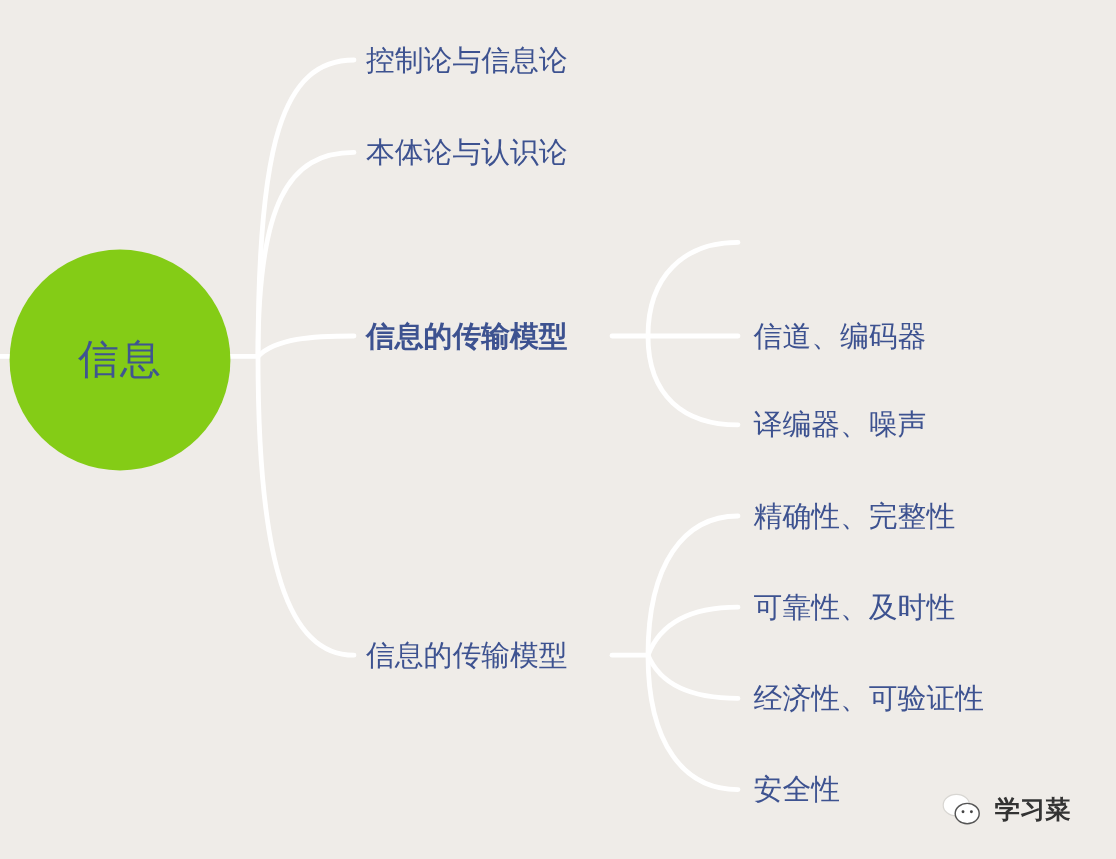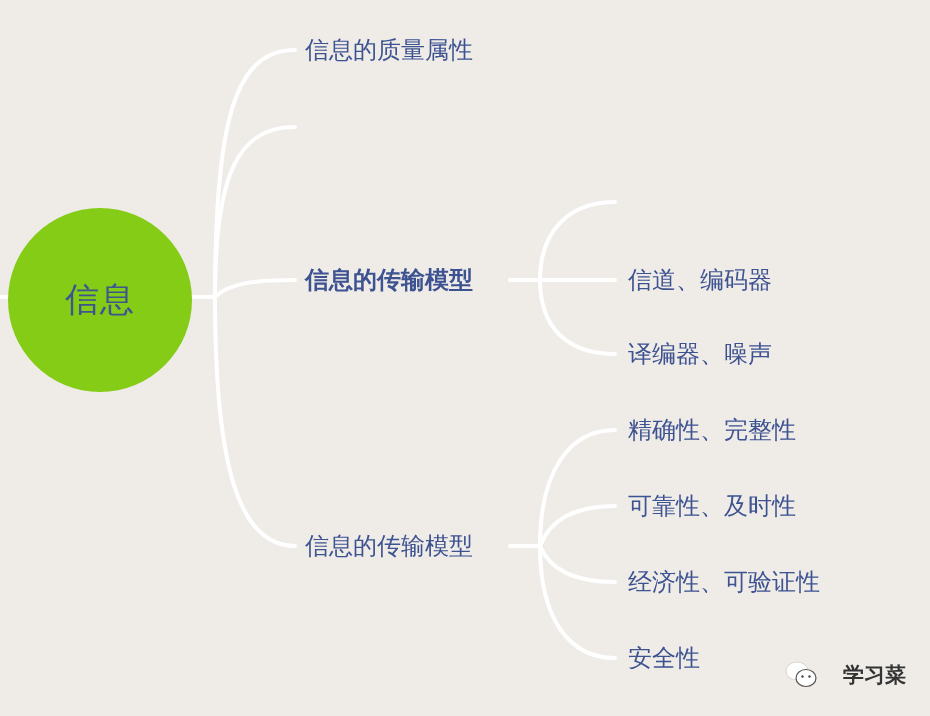--- a/index.html
+++ b/index.html
@@ -19,21 +19,21 @@
     }
     .root-label {
       font-size: 34px; color: #3f5590; letter-spacing: 1px;
     }
     .node {
       position: absolute; font-size: 24px; color: #3d5290;
       white-space: nowrap; line-height: 30px;
     }
     .watermark {
       position: absolute; left: 785px; top: 660px;
-      display: flex; align-items: center; gap: 24px;
+      display: flex; align-items: center; gap: 10px;
     }
     .wm-icon { width: 34px; height: 30px; position: relative; }
     .wm-label { font-size: 21px; color: #333; font-weight: bold; }
   </style>
 </head>
 <body>
 
 <div class="canvas">
   <svg class="lines" width="930" height="716">
     <g fill="none" stroke="#ffffff" stroke-width="4" stroke-linecap="round">
@@ -57,21 +57,22 @@
       <path d="M540 546 C550 520, 575 506, 615 506"></path>
       <path d="M540 546 C550 570, 575 582, 615 582"></path>
       <path d="M540 546 C540 620, 570 658, 615 658"></path>
     </g>
   </svg>
 
   <div class="root">
     <span class="root-label">信息</span>
   </div>
 
-  <div class="node" style="left:305px; top:35px;">信息的质量属性</div>
+  <div class="node" style="left:305px; top:35px;">控制论与信息论</div>
+  <div class="node" style="left:305px; top:112px;">本体论与认识论</div>
   <div class="node" style="left:305px; top:265px;font-weight:bold;">信息的传输模型</div>
   <div class="node" style="left:305px; top:531px;">信息的传输模型</div>
 
   <div class="node" style="left:628px; top:265px;">信道、编码器</div>
   <div class="node" style="left:628px; top:339px;">译编器、噪声</div>
 
   <div class="node" style="left:628px; top:415px;">精确性、完整性</div>
   <div class="node" style="left:628px; top:567px;">经济性、可验证性</div>
   <div class="node" style="left:628px; top:491px;">可靠性、及时性</div>
   <div class="node" style="left:628px; top:643px;">安全性</div>

